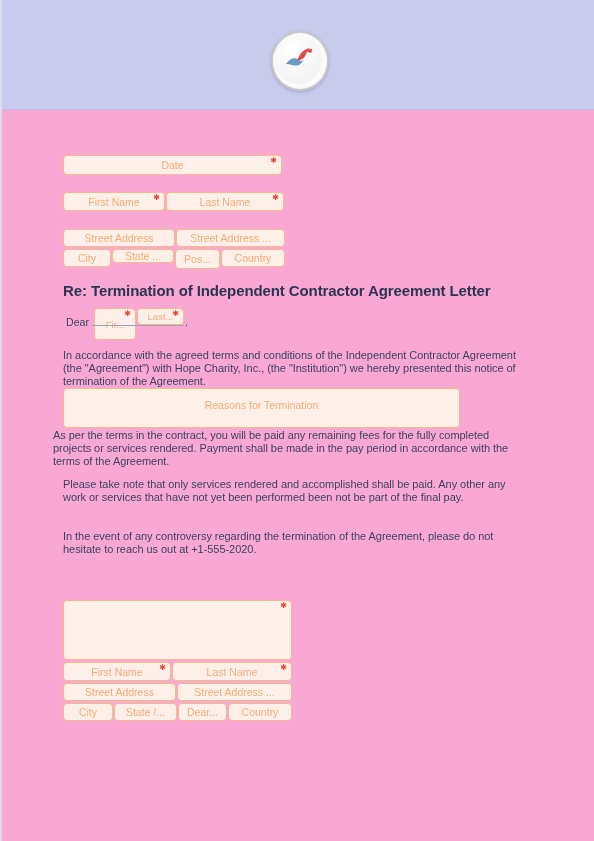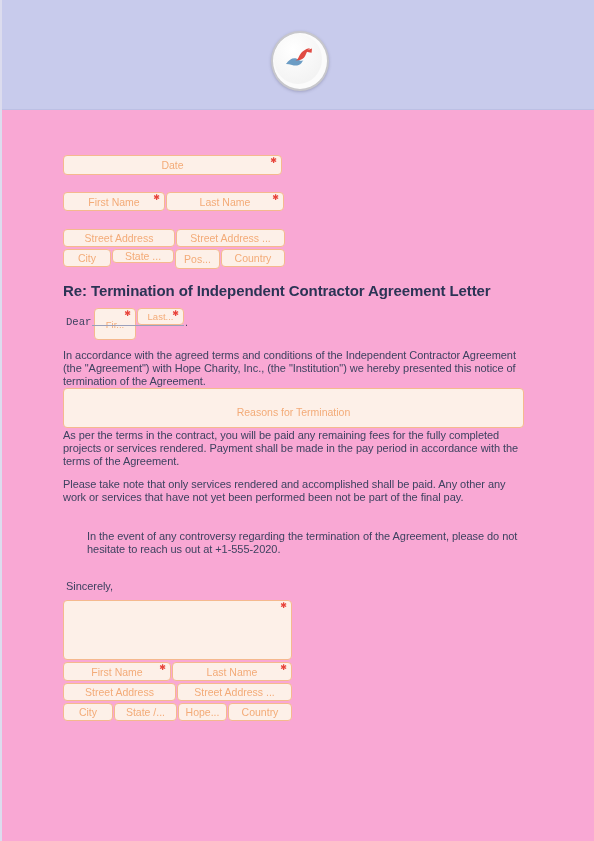--- a/index.html
+++ b/index.html
@@ -172,45 +172,44 @@
   </div>
   <div class="fld" style="left:173px; top:249px; width:45px; height:20px;">
     <span class="ph">Pos...</span>
   </div>
   <div class="fld" style="left:219px; top:249px; width:64px; height:18px;">
     <span class="ph">Country</span>
   </div>
 
   <div class="subject" style="top:282px;">Re: Termination of Independent Contractor Agreement Letter</div>
 
-  <div class="inline-label" style="left:64px; top:316px;font-family:Liberation Mono, monospace;">Dear</div>
+  <div class="inline-label" style="left:64px; top:316px;">Dear</div>
   <div class="fld" style="left:92px; top:308px; width:42px; height:32px; font-size:9.5px;">
     <span class="ph">Fir...</span>
     <span class="req">✱</span>
   </div>
   <div class="fld" style="left:135px; top:308px; width:47px; height:17px; font-size:9.5px;">
     <span class="ph">Last...</span>
     <span class="req">✱</span>
   </div>
   <div class="dear-underline" style="left:90px; top:325px; width:92px;"></div>
   <div class="dear-period" style="left:183px; top:316px;">.</div>
 
   <div class="body-text" style="left:61px; top:349px; width:461px;">In accordance with the agreed terms and conditions of the Independent Contractor Agreement (the "Agreement") with Hope Charity, Inc., (the "Institution") we hereby presented this notice of termination of the Agreement.</div>
 
-  <div class="fld tall" style="left:61px; top:388px; width:461px; height:40px; padding-top:17px;">
+  <div class="fld tall" style="left:61px; top:388px; width:397px; height:40px; padding-top:10px;">
     <span class="ph">Reasons for Termination</span>
   </div>
 
-  <div class="body-text" style="left:61px; top:429px; width:461px;">As per the terms in the contract, you will be paid any remaining fees for the fully completed projects or services rendered. Payment shall be made in the pay period in accordance with the terms of the Agreement.</div>
+  <div class="body-text" style="left:51px; top:429px; width:461px;">As per the terms in the contract, you will be paid any remaining fees for the fully completed projects or services rendered. Payment shall be made in the pay period in accordance with the terms of the Agreement.</div>
 
   <div class="body-text" style="left:61px; top:478px; width:461px;">Please take note that only services rendered and accomplished shall be paid. Any other any work or services that have not yet been performed been not be part of the final pay.</div>
 
-  <div class="body-text" style="left:61px; top:530px; width:461px;margin-left:24px;">In the event of any controversy regarding the termination of the Agreement, please do not hesitate to reach us out at +1-555-2020.</div>
-
-  <div class="body-text" style="left:64px; top:580px; width:200px;">Sincerely,</div>
+  <div class="body-text" style="left:61px; top:530px; width:461px;">In the event of any controversy regarding the termination of the Agreement, please do not hesitate to reach us out at +1-555-2020.</div>
+
 
   <div class="fld tall" style="left:61px; top:600px; width:229px; height:60px; padding-top:22px;">
     <span class="req">✱</span>
   </div>
 
   <div class="fld" style="left:61px; top:662px; width:108px; height:19px;">
     <span class="ph">First Name</span>
     <span class="req">✱</span>
   </div>
   <div class="fld" style="left:170px; top:662px; width:120px; height:19px;">
@@ -225,19 +224,19 @@
     <span class="ph">Street Address ...</span>
   </div>
 
   <div class="fld" style="left:61px; top:703px; width:50px; height:18px;">
     <span class="ph">City</span>
   </div>
   <div class="fld" style="left:112px; top:703px; width:63px; height:18px;text-align:center;">
     <span class="ph">State /...</span>
   </div>
   <div class="fld" style="left:176px; top:703px; width:49px; height:18px;">
-    <span class="ph">Hope...</span>
+    <span class="ph">Dear...</span>
   </div>
   <div class="fld" style="left:226px; top:703px; width:64px; height:18px;">
     <span class="ph">Country</span>
   </div>
 
 </div>
 
 </body></html>

